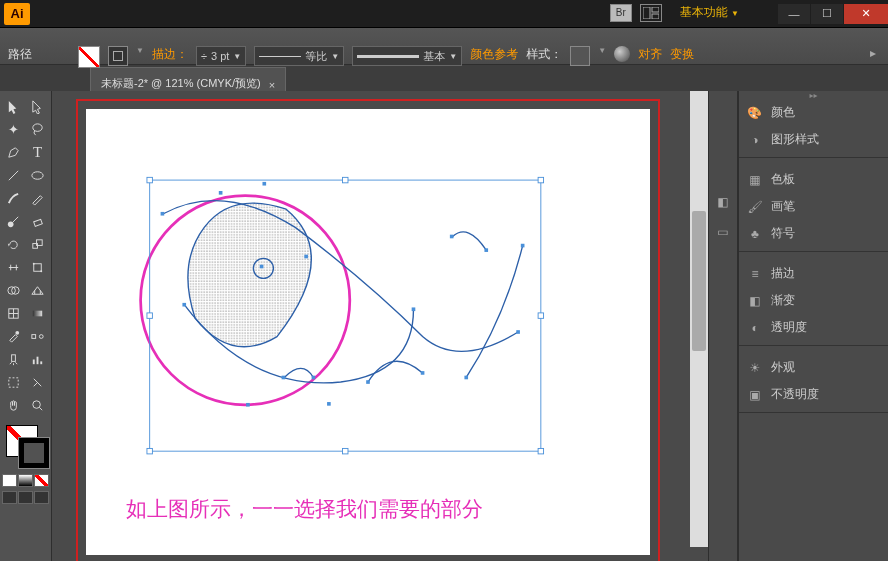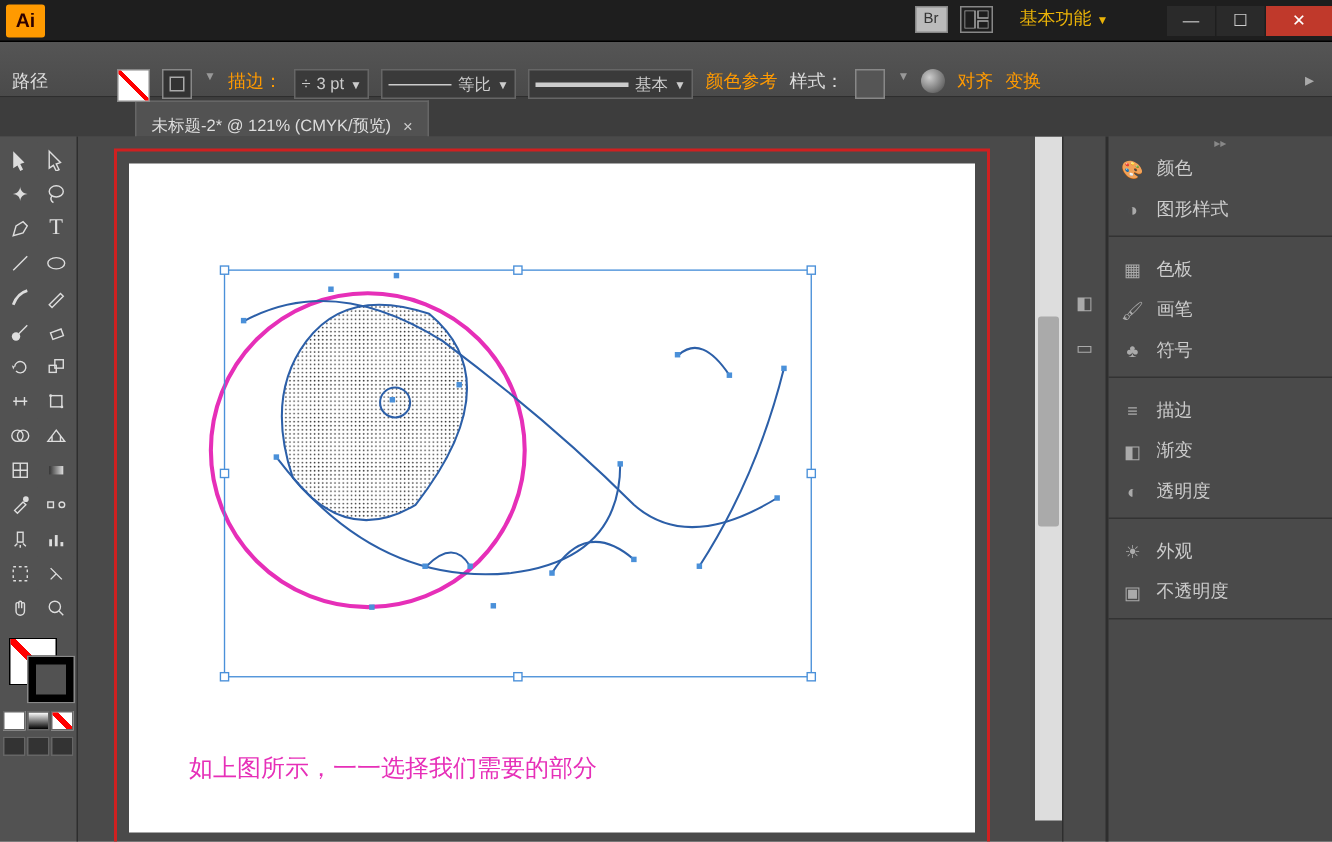--- a/index.html
+++ b/index.html
@@ -36,21 +36,21 @@
 .color-section{margin-top:6px;padding:2px;position:relative;height:48px}
 .fill-sw{width:32px;height:32px;background:#fff;border:1px solid #000;position:absolute;top:2px;left:4px}
 .fill-sw::after{content:"";position:absolute;inset:0;background:linear-gradient(45deg,transparent 44%,red 44%,red 56%,transparent 56%)}
 .stroke-sw{width:32px;height:32px;background:#000;border:1px solid #888;position:absolute;top:14px;left:16px}
 .stroke-sw::after{content:"";position:absolute;inset:5px;background:#525252}
 .mini-row{display:flex;gap:1px;margin-top:2px}
 .mini{width:15px;height:13px;border:1px solid #666}
 .canvas-area{flex:1;background:#4a4a4a;position:relative;overflow:hidden}
 .red-frame{position:absolute;top:8px;left:24px;right:48px;bottom:0;border:2px solid #d02020;overflow:hidden}
 .artboard{position:absolute;inset:8px;background:#fff}
-.caption{position:absolute;bottom:32px;left:40px;color:#e62fb8;font-size:16px}
+.caption{position:absolute;bottom:32px;left:40px;color:#e62fb8;font-size:21px}
 .scrollbar-v{position:absolute;right:0;top:0;width:18px;height:calc(100% - 18px);background:#ddd}
 .scrollbar-v .thumb{position:absolute;left:2px;right:2px;top:120px;height:140px;background:#aaa;border-radius:2px}
 .panel-dock{width:30px;background:#4a4a4a;display:flex;flex-direction:column;padding-top:100px;gap:8px;border-left:1px solid #2e2e2e;border-right:1px solid #2e2e2e}
 .dock-icon{width:22px;height:22px;margin:0 auto;display:flex;align-items:center;justify-content:center;color:#aaa;font-size:12px}
 .panels{width:150px;background:#4a4a4a;display:flex;flex-direction:column;border-left:1px solid #2e2e2e}
 .panel-group{border-bottom:1px solid #333;padding-bottom:4px}
 .panel-header{height:8px;display:flex;justify-content:center;align-items:center;color:#888;font-size:8px}
 .panel-row{height:27px;display:flex;align-items:center;padding:0 8px;gap:8px;color:#ccc;font-size:12px}
 .panel-row .picon{width:16px;height:16px;display:flex;align-items:center;justify-content:center;color:#aaa}
 </style>

